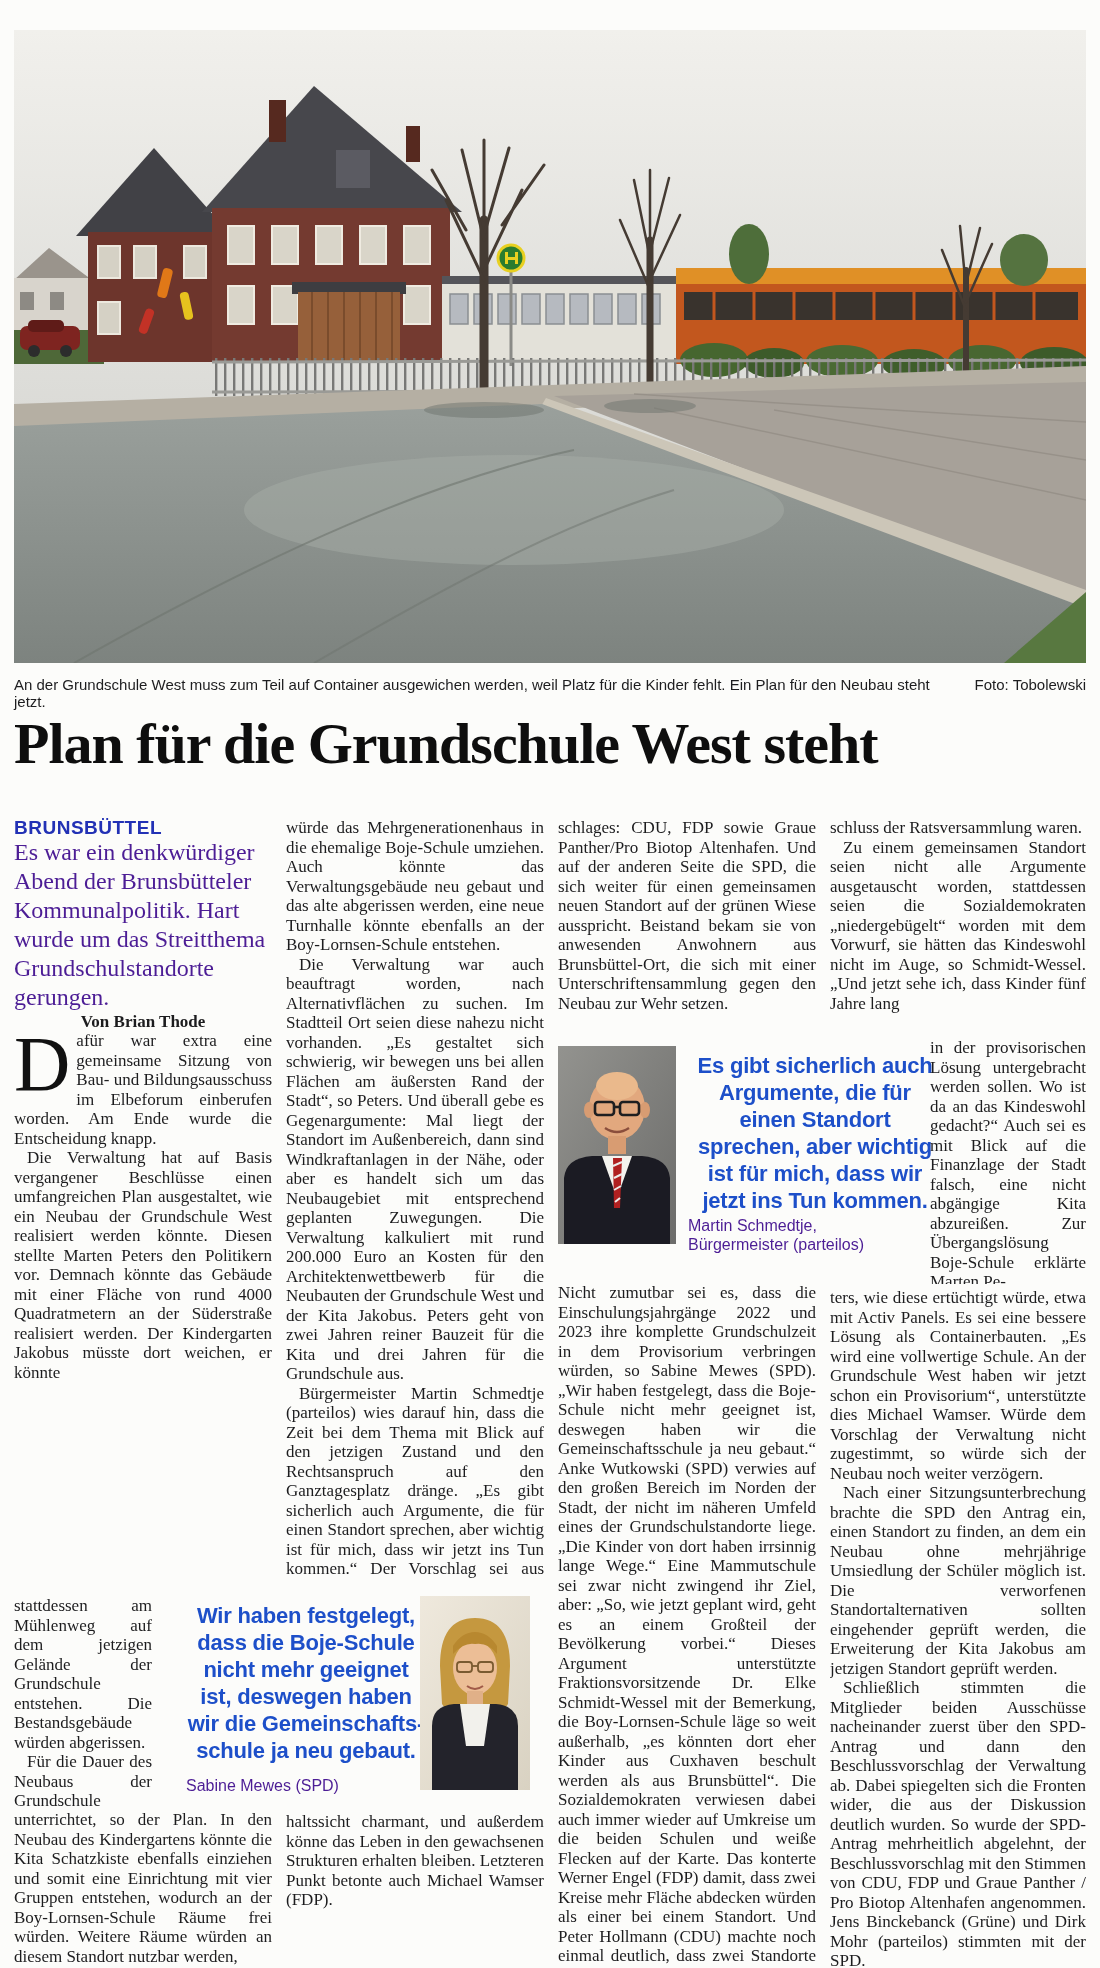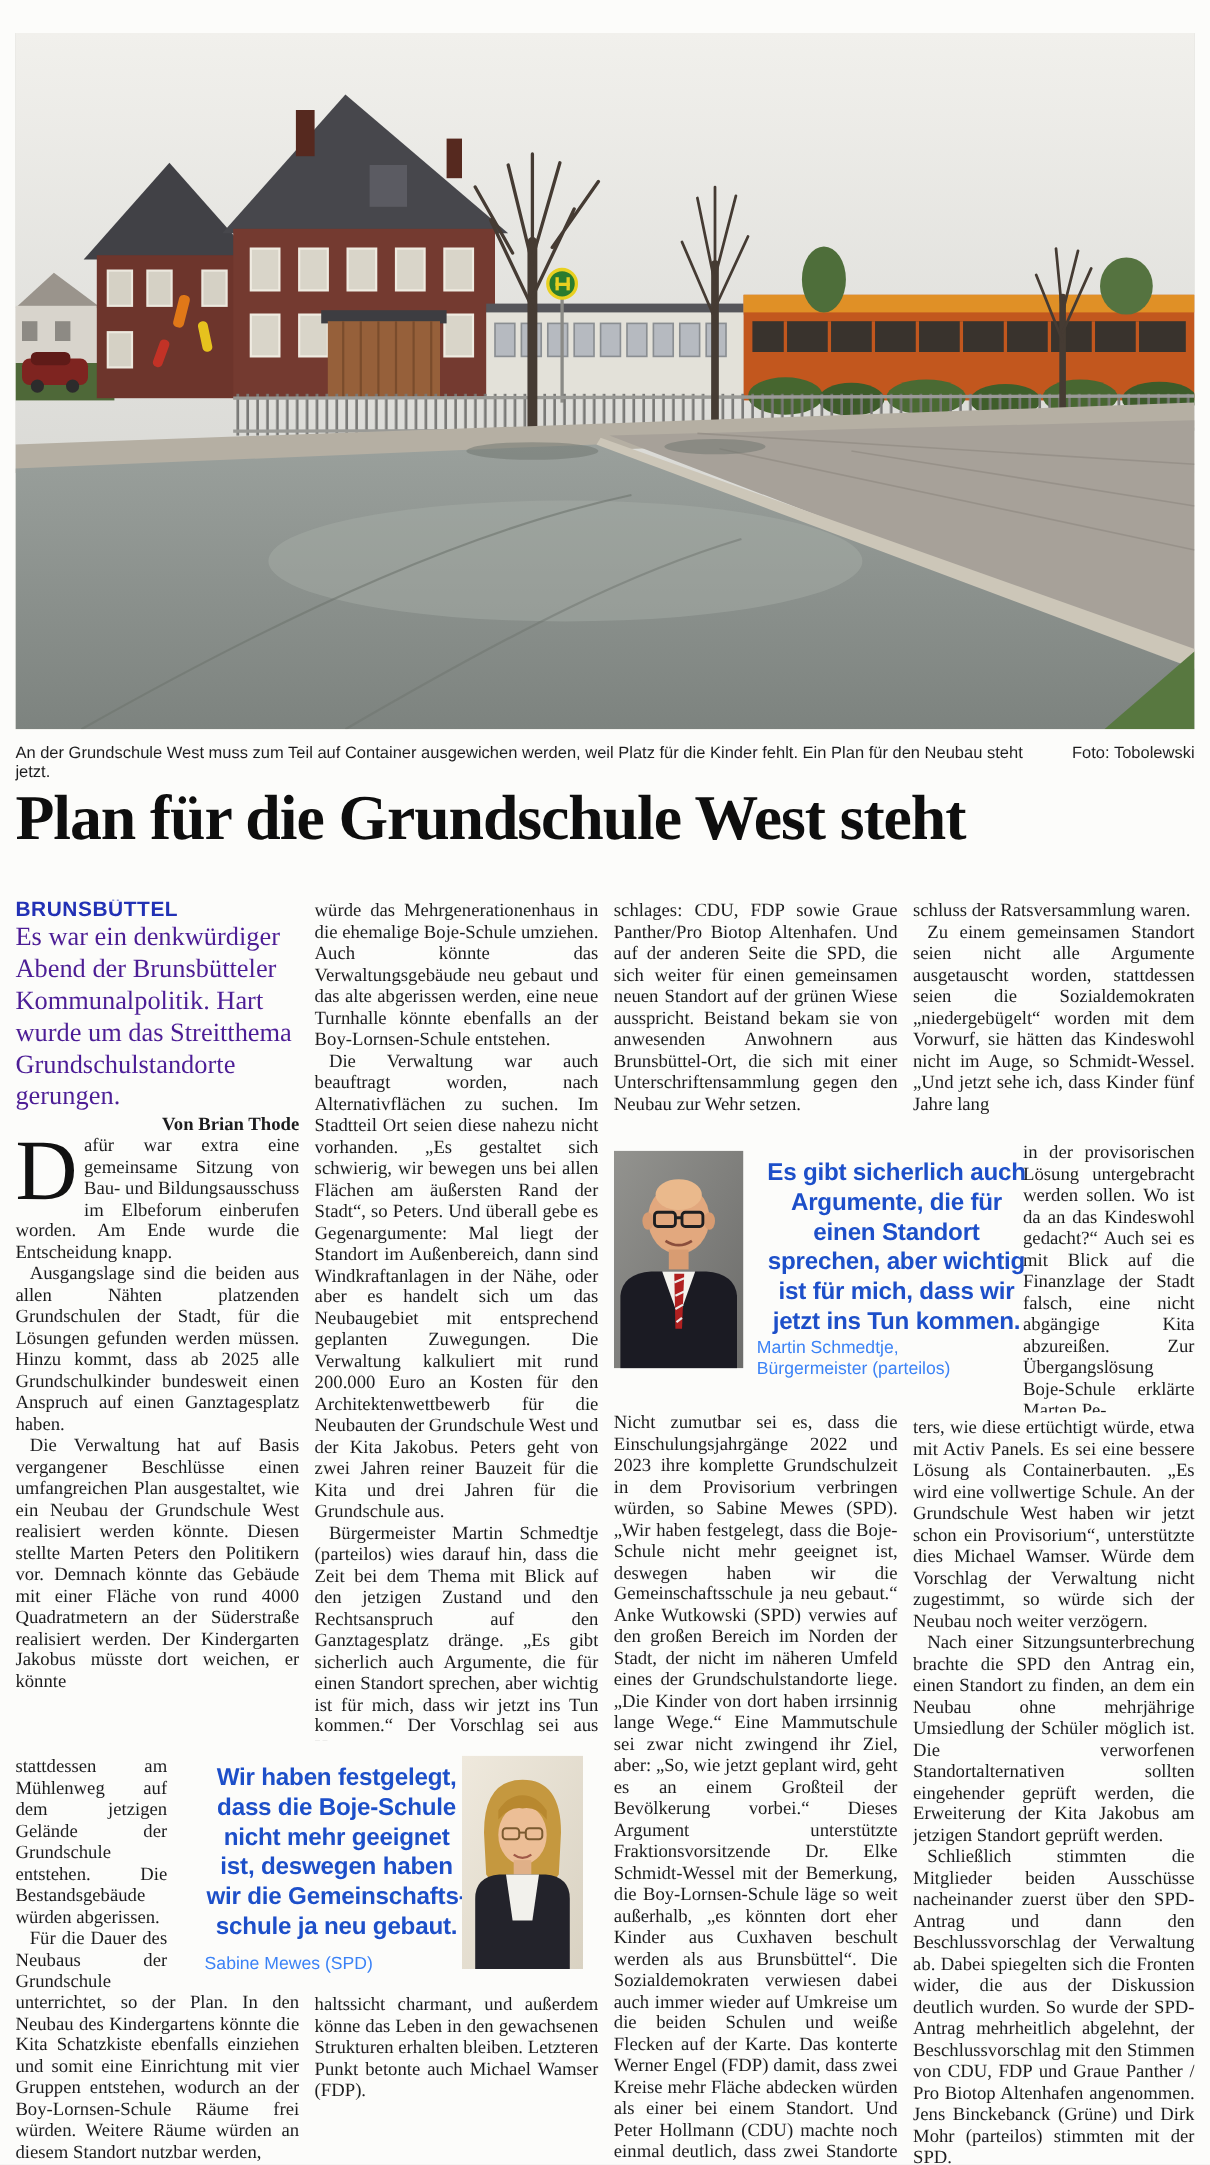--- a/index.html
+++ b/index.html
@@ -15,26 +15,26 @@
   #headline{left:14px;top:714px;width:1064px;font-weight:700;font-size:58px;line-height:1.05;
             letter-spacing:-1px;color:#0e0e0e;white-space:nowrap;}
   
   .colseg{font-size:17px;line-height:19.5px;text-align:justify;overflow:hidden;
           hyphens:auto;-webkit-hyphens:auto;word-wrap:break-word;}
   .colseg p{margin:0;}
   .colseg p.ind{text-indent:13px;}
   .kicker{font-family:"Liberation Sans",sans-serif;font-weight:700;font-size:19px;
           letter-spacing:.5px;margin:0 0 8px 0;text-align:left;}
   .lede{font-size:24px;line-height:29px;text-align:left;margin:0 0 10px 0;color:#4c1d95;}
-  .byline{font-weight:700;font-size:17px;text-align:right;margin:0 0 16px 0;}
+  .byline{font-weight:700;font-size:17px;text-align:center;margin:0 0 16px 0;}
   .dropcap{float:left;font-weight:400;font-size:78px;line-height:62px;padding:2px 6px 0 0;color:#111;}
   
   .pq-text{font-family:"Liberation Sans",sans-serif;font-weight:700;font-size:22px;
            line-height:27px;letter-spacing:-.2px;text-align:center;}
-  .pq-attr{font-family:"Liberation Sans",sans-serif;font-size:16px;line-height:19px;color:#3b82f6;text-align:left;}
+  .pq-attr{font-family:"Liberation Sans",sans-serif;font-size:16px;line-height:19px;color:#4c1d95;text-align:left;}
   .portrait{overflow:hidden;}
   svg{display:block;}
 </style>
 </head>
 <body lang="de">
 
 <div id="page">
 
   <div class="abs" id="photo">
     <svg width="1072" height="633" viewBox="0 0 1072 633" preserveAspectRatio="none">
@@ -213,21 +213,20 @@
     <span style="white-space:nowrap;margin-left:30px;">Foto: Tobolewski</span>
   </div>
 
   <h1 class="abs" id="headline" style="margin:0;">Plan für die Grundschule West steht</h1>
 
   <div class="abs colseg" style="left:14px;top:818px;width:258px;height:764px;">
     <p class="kicker" id="kicker" style="color: rgb(34, 49, 181);">BRUNSBÜTTEL</p>
     <p class="lede">Es war ein denkwürdiger Abend der Brunsbütteler Kommunalpolitik. Hart wurde um das Streitthema Grundschulstandorte gerungen.</p>
     <p class="byline">Von Brian Thode</p>
     <p><span class="dropcap">D</span><span>afür war extra eine gemeinsame Sitzung von Bau- und Bildungsausschuss im Elbeforum einberufen worden. Am Ende wurde die Entscheidung knapp.</span></p>
-    <p class="ind">Ausgangslage sind die beiden aus allen Nähten platzenden Grundschulen der Stadt, für die Lösungen gefunden werden müssen. Hinzu kommt, dass ab 2025 alle Grundschulkinder bundesweit einen Anspruch auf einen Ganztagesplatz haben.</p>
     <p class="ind">Die Verwaltung hat auf Basis vergangener Beschlüsse einen umfangreichen Plan ausgestaltet, wie ein Neubau der Grundschule West realisiert werden könnte. Diesen stellte Marten Peters den Politikern vor. Demnach könnte das Gebäude mit einer Fläche von rund 4000 Quadratmetern an der Süderstraße realisiert werden. Der Kindergarten Jakobus müsste dort weichen, er könnte</p>
   </div>
   <div class="abs colseg" style="left:14px;top:1596px;width:138px;height:212px;">
     <p>stattdessen am Mühlenweg auf dem jetzigen Gelände der Grundschule entstehen. Die Bestandsgebäude würden abgerissen.</p>
     <p class="ind">Für die Dauer des Neubaus der Grundschule würden die Schüler in der ehemaligen Boje-Schule</p>
   </div>
   <div class="abs colseg" style="left:14px;top:1810px;width:258px;height:158px;">
     <p>unterrichtet, so der Plan. In den Neubau des Kindergartens könnte die Kita Schatzkiste ebenfalls einziehen und somit eine Einrichtung mit vier Gruppen entstehen, wodurch an der Boy-Lornsen-Schule Räume frei würden. Weitere Räume würden an diesem Standort nutzbar werden,</p>
   </div>
 

